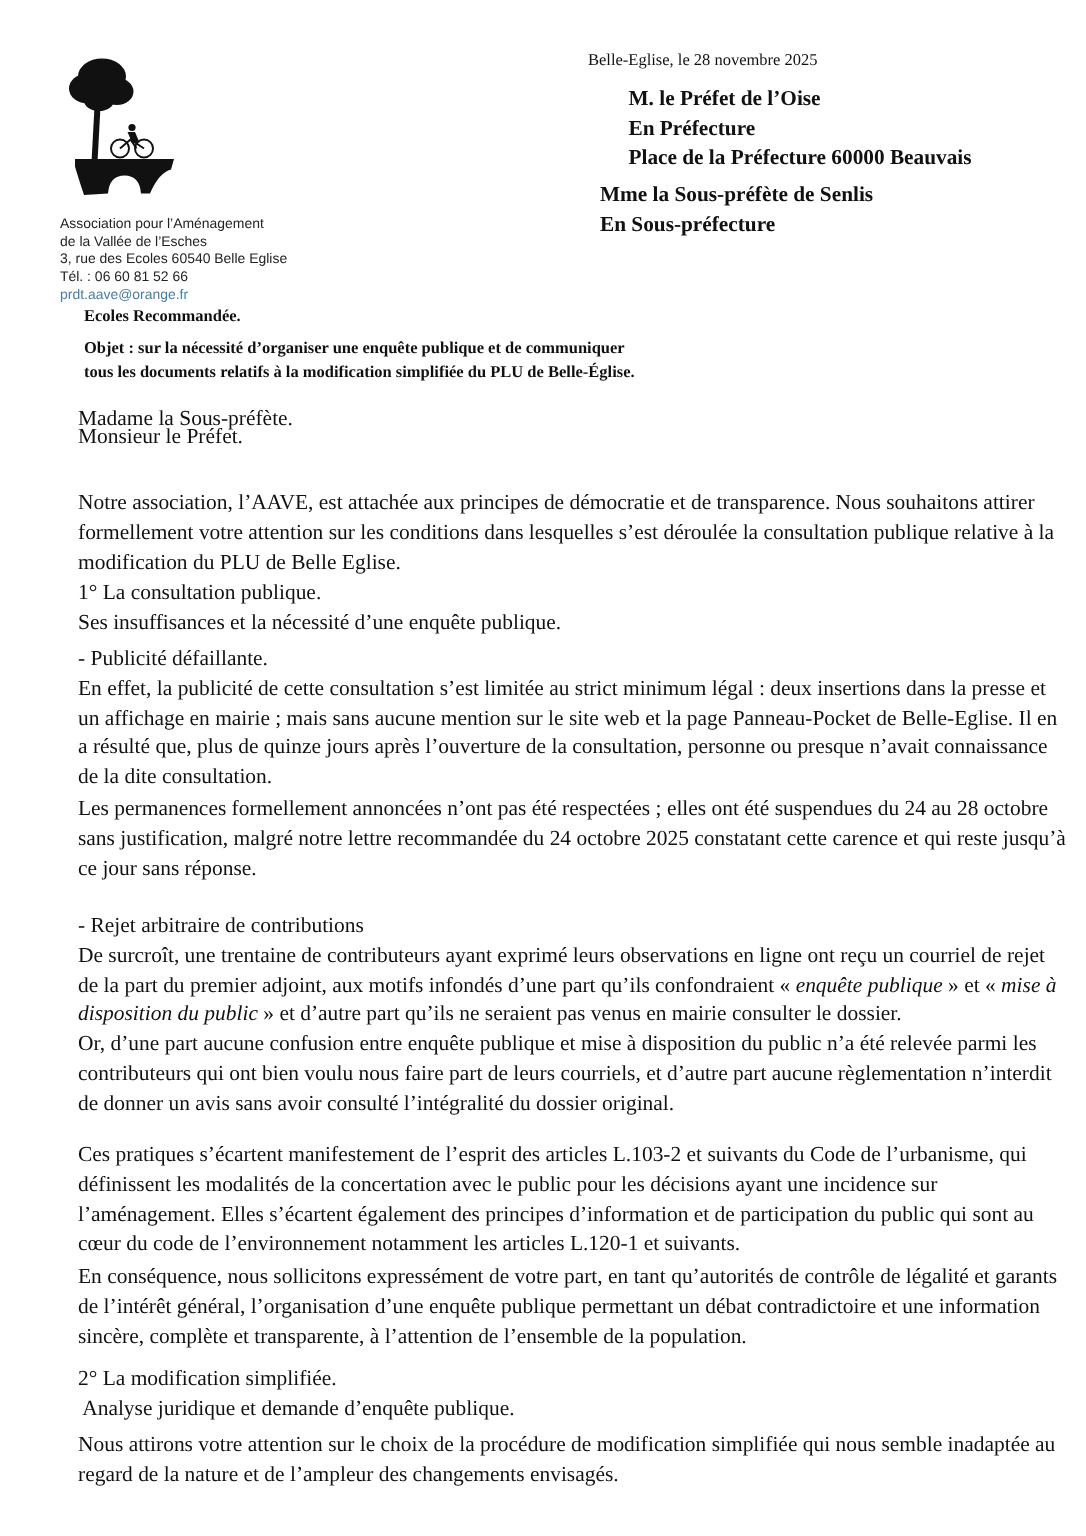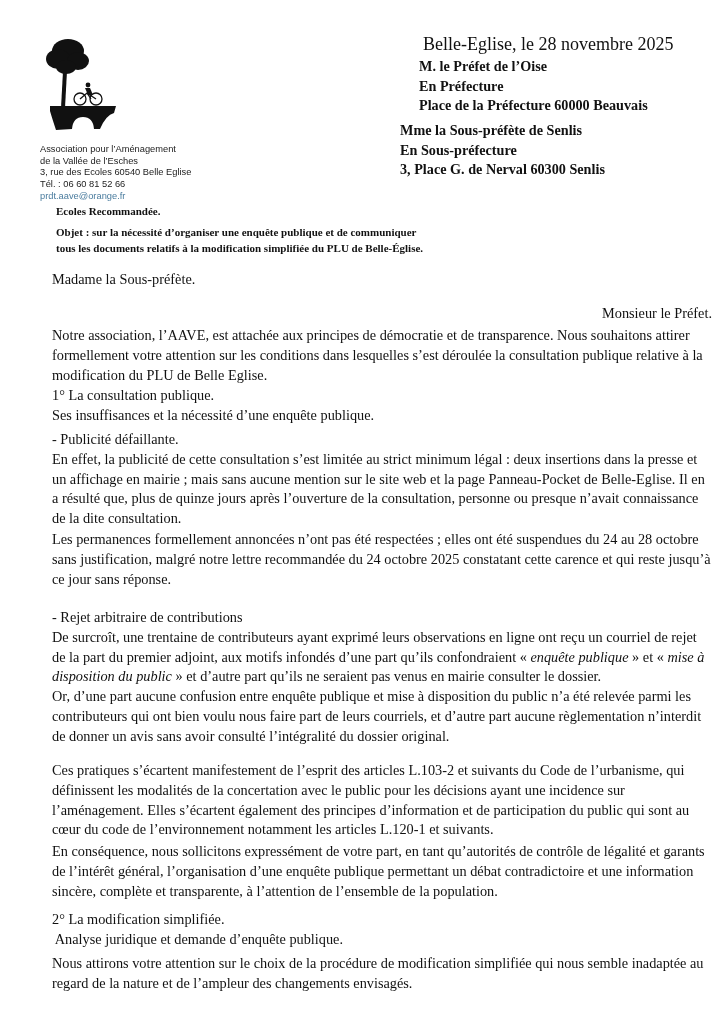--- a/index.html
+++ b/index.html
@@ -7,21 +7,21 @@
     width: 724px; height: 1024px; position: relative; overflow: hidden;
     font-family: "Liberation Serif", serif; color: #111;
   }
   .abs { position: absolute; }
   .logo { left: 38px; top: 33px; width: 80px; height: 100px; }
   .assoc {
     left: 40px; top: 144px; font-family: "Liberation Sans", sans-serif;
     font-size: 9.3px; line-height: 11.7px; color: #222;
   }
   .assoc .email { color: #4a7c9e; }
-  .date { left: 423px; top: 34px; font-size: 18px; }
+  .date { left: 392px; top: 34px; font-size: 11px; }
   .recip { left: 400px; font-size: 14.2px; font-weight: bold; line-height: 19.5px; }
   .r1 { top: 57px; margin-left: 19px; }
   .r2 { top: 121px; }
   .lettre { left: 56px; top: 205px; font-size: 11px; font-weight: bold; }
   .objet { left: 56px; top: 224px; font-size: 11px; font-weight: bold; line-height: 16px; width: 420px; }
   .body { left: 52px; width: 660px; font-size: 14.3px; line-height: 19.8px; }
   .body p { margin: 0; }
   .u { }
   .i { font-style: italic; }
 </style>
@@ -60,31 +60,30 @@
 
 <div class="abs recip r1">
   <div>M. le Préfet de l’Oise</div>
   <div>En Préfecture</div>
   <div>Place de la Préfecture 60000 Beauvais</div>
 </div>
 
 <div class="abs recip r2">
   <div>Mme la Sous-préfète de Senlis</div>
   <div>En Sous-préfecture</div>
-  <div>3, Place G. de Nerval 60300 Senlis</div>
 </div>
 
 <div class="abs lettre">Ecoles Recommandée.</div>
 <div class="abs objet">
   <div>Objet : sur la nécessité d’organiser une enquête publique et de communiquer</div>
   <div>tous les documents relatifs à la modification simplifiée du PLU de Belle-Église.</div>
 </div>
 
 <div class="abs body" style="top:270px;">Madame la Sous-préfète.</div>
-<div class="abs body" style="top:304px;text-align:right;">Monsieur le Préfet.</div>
+<div class="abs body" style="top:282px;">Monsieur le Préfet.</div>
 
 <div class="abs body" style="top:326px;">Notre association, l’AAVE, est attachée aux principes de démocratie et de transparence. Nous souhaitons attirer formellement votre attention sur les conditions dans lesquelles s’est déroulée la consultation publique relative à la modification du PLU de Belle Eglise.</div>
 
 <div class="abs body" style="top:386px;">
   <div>1° La consultation publique.</div>
   <div>Ses insuffisances et la nécessité d’une enquête publique.</div>
 </div>
 
 <div class="abs body" style="top:430px;">
   <div><span>- </span><span class="u">Publicité défaillante.</span></div>

